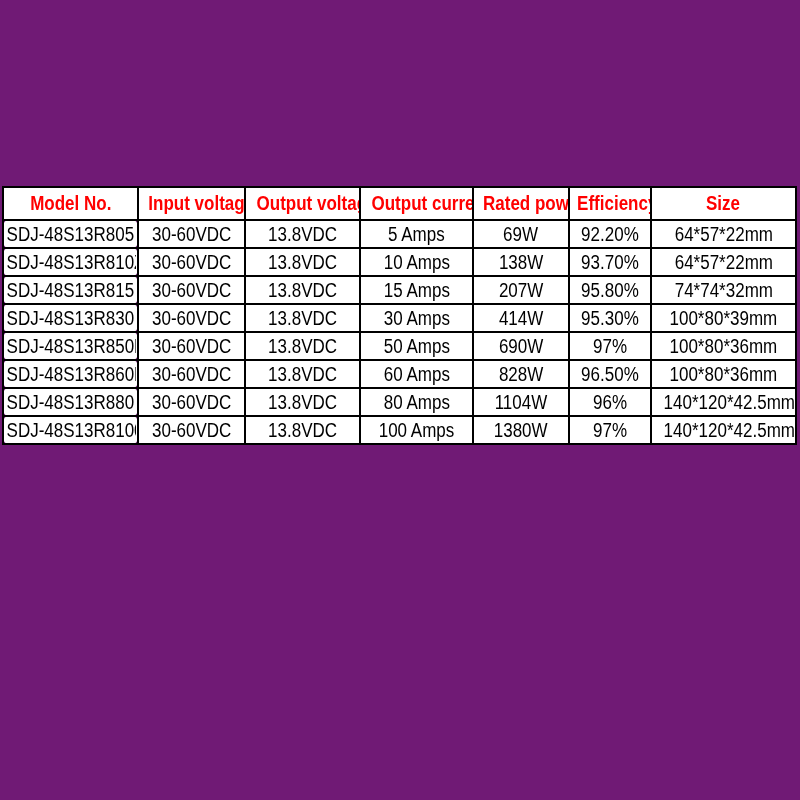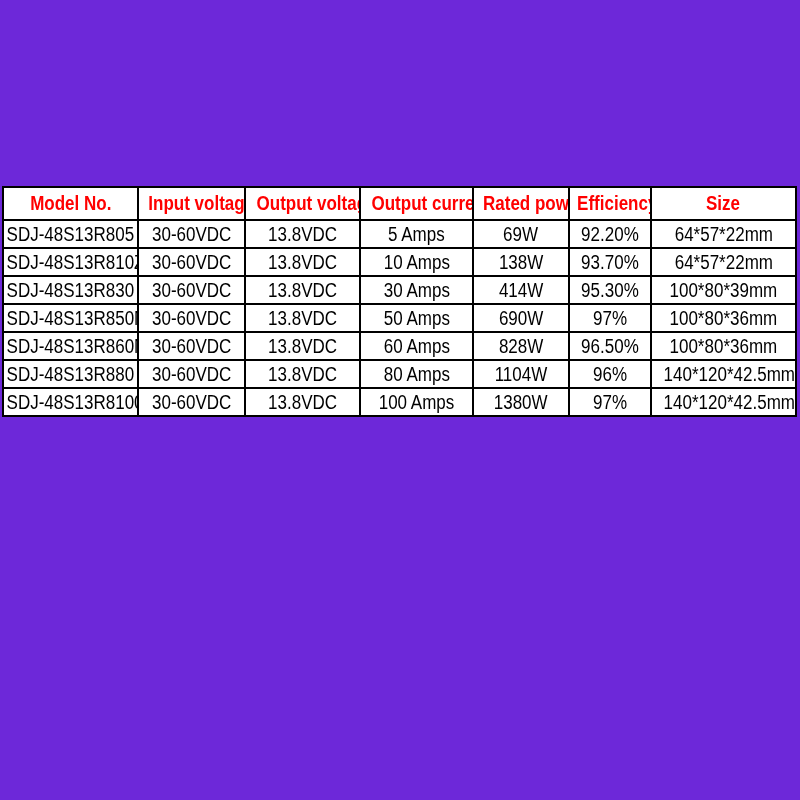--- a/index.html
+++ b/index.html
@@ -5,21 +5,21 @@
   html, body {
     margin: 0;
     padding: 0;
     background: #ffffff;
     font-family: "Liberation Sans", sans-serif;
   }
   .canvas {
     position: relative;
     width: 800px;
     height: 800px;
-    background: #6d28d9;
+    background: #701a75;
     overflow: hidden;
   }
   table.spec {
     position: absolute;
     left: 2px;
     top: 186px;
     width: 793px;
     border-collapse: collapse;
     table-layout: fixed;
   }
@@ -40,20 +40,21 @@
     color: #ff0000;
   }
   table.spec td {
     height: 26px;
     font-size: 20px;
     font-weight: normal;
     color: #000000;
   }
   table.spec td.model-cell {
     text-align: left;
+    border-radius: 6px;
   }
   
   .ct {
     display: inline-block;
     transform: scaleX(0.85);
     transform-origin: center center;
   }
   td.model-cell .ct {
     transform-origin: left center;
     padding-left: 3px;
@@ -97,20 +98,29 @@
         <tr>
           <td class="model-cell"><span class="ct">SDJ-48S13R810Z</span></td>
           <td><span class="ct">30-60VDC</span></td>
           <td><span class="ct">13.8VDC</span></td>
           <td><span class="ct">10 Amps</span></td>
           <td><span class="ct">138W</span></td>
           <td><span class="ct">93.70%</span></td>
           <td><span class="ct">64*57*22mm</span></td>
         </tr>
         <tr>
+          <td class="model-cell"><span class="ct">SDJ-48S13R815</span></td>
+          <td><span class="ct">30-60VDC</span></td>
+          <td><span class="ct">13.8VDC</span></td>
+          <td><span class="ct">15 Amps</span></td>
+          <td><span class="ct">207W</span></td>
+          <td><span class="ct">95.80%</span></td>
+          <td><span class="ct">74*74*32mm</span></td>
+        </tr>
+        <tr>
           <td class="model-cell"><span class="ct">SDJ-48S13R830</span></td>
           <td><span class="ct">30-60VDC</span></td>
           <td><span class="ct">13.8VDC</span></td>
           <td><span class="ct">30 Amps</span></td>
           <td><span class="ct">414W</span></td>
           <td><span class="ct">95.30%</span></td>
           <td><span class="ct">100*80*39mm</span></td>
         </tr>
         <tr>
           <td class="model-cell"><span class="ct">SDJ-48S13R850M</span></td>

